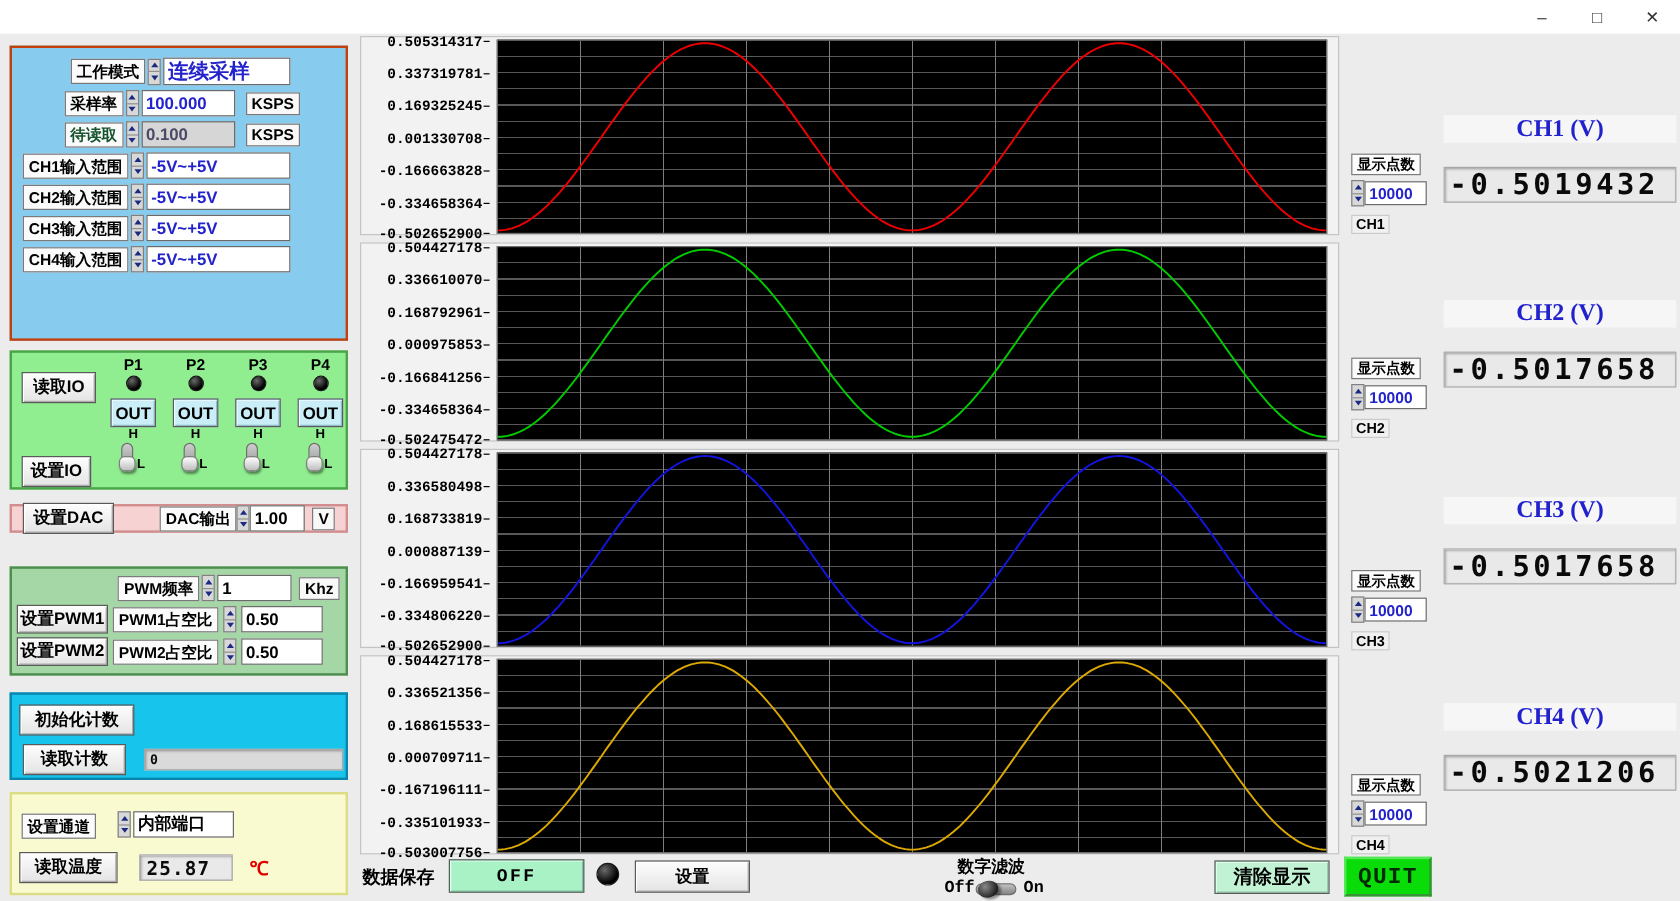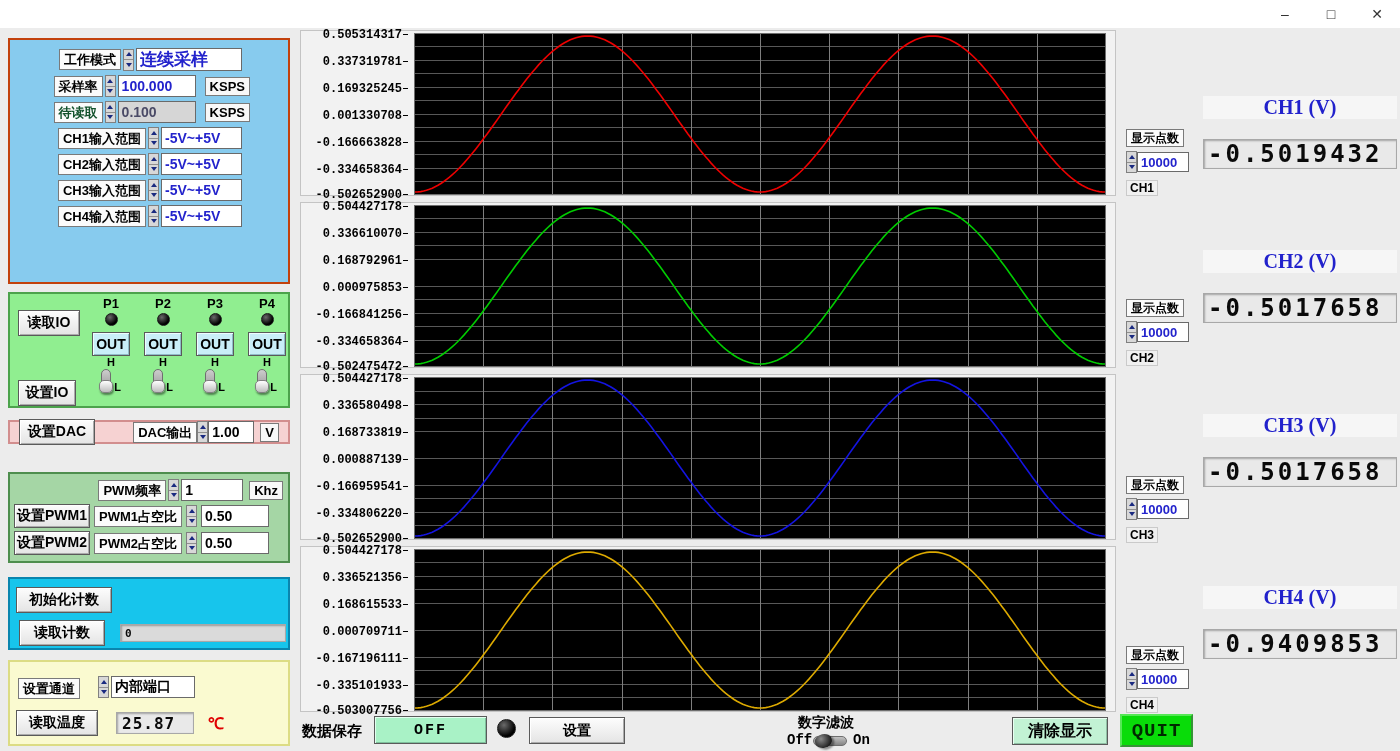--- a/index.html
+++ b/index.html
@@ -35,21 +35,21 @@
   .sevenseg { font-family:"DejaVu Sans Mono", monospace; font-weight:bold; letter-spacing:2px;
     background:#E9E9E9; border:1px solid #A8A8A8; box-shadow:inset 1px 1px 2px rgba(0,0,0,.3);
     color:#0A0A0A; display:flex; align-items:center; }
   
   .panel { position:absolute; }
   .panel-acq { left:8px; top:38px; width:282px; height:246px; background:#87CBEE; border:2px solid #c2410c; padding-top:4px; }
   .row { display:flex; align-items:center; justify-content:flex-end; margin:4px 46px 4px 0; gap:2px; }
   .row.units { margin-right:38px; }
   .row .unit { margin-left:7px; }
   .bigmode { width:106px; height:23px; font-size:17px; }
-  .w78 { width:78px; } .w98 { width:81px; } .w62 { width:62px; } .w68 { width:68px; } .w46 { width:46px; }
+  .w78 { width:78px; } .w98 { width:120px; } .w62 { width:62px; } .w68 { width:68px; } .w46 { width:46px; }
   .row.disabled .lbl { color:#14532d; }
   .row.disabled .field { background:#D6D6D6; color:#4A4A66; }
   .acq-bottom { display:flex; align-items:center; margin:6px 0 0 4px; gap:9px; }
   .stopbtn { background:#FF2424; border:2px outset #E06060; color:#5E0000; font-weight:bold;
     font-size:17px; padding:2px 8px; cursor:pointer; white-space:nowrap; }
   .iterbox { background:#F0F0F0; border:1px solid #8A8A8A; box-shadow:inset 1px 1px 1px rgba(0,0,0,.25);
     width:40px; height:24px; font-size:15px; font-weight:bold; display:flex; align-items:center; padding-left:4px; }
   .panel-io { left:8px; top:292px; width:282px; height:116px; background:#90EE90; border:2px solid #4CA34C; }
   .iobtn-read { position:absolute; left:8px; top:16px; width:62px; height:26px; }
   .iobtn-set  { position:absolute; left:8px; top:86px; width:58px; height:26px; }
@@ -431,21 +431,21 @@
         <i class="up"></i>
         <i class="dn"></i>
       </span>
     <span class="field pts-field">10000</span>
   </div>
   <span class="chan-name">CH3</span>
 </div>
 
 <div class="readout" style="top:586px">
   <div class="chan-title">CH4 (V)</div>
-  <div class="sevenseg chan-value">-0.9409853</div>
+  <div class="sevenseg chan-value">-0.5021206</div>
 </div>
 <div class="points" style="top:645px">
   <span class="lbl pts-lbl">显示点数</span>
   <div class="pts-row">
     <span class="spin">
         <i class="up"></i>
         <i class="dn"></i>
       </span>
     <span class="field pts-field">10000</span>
   </div>

